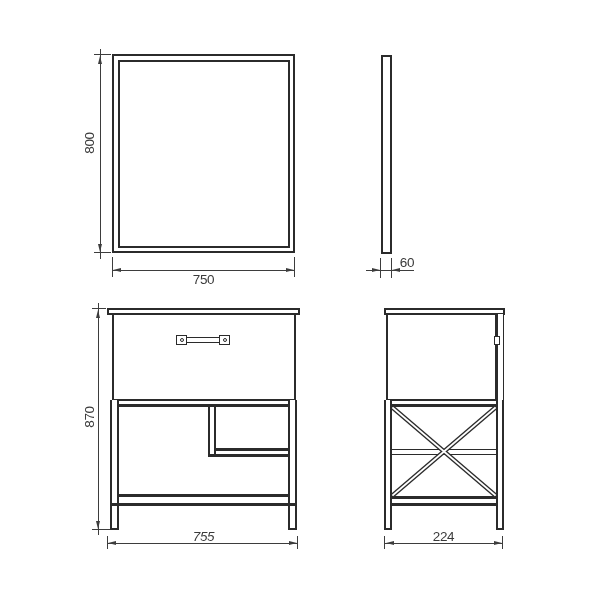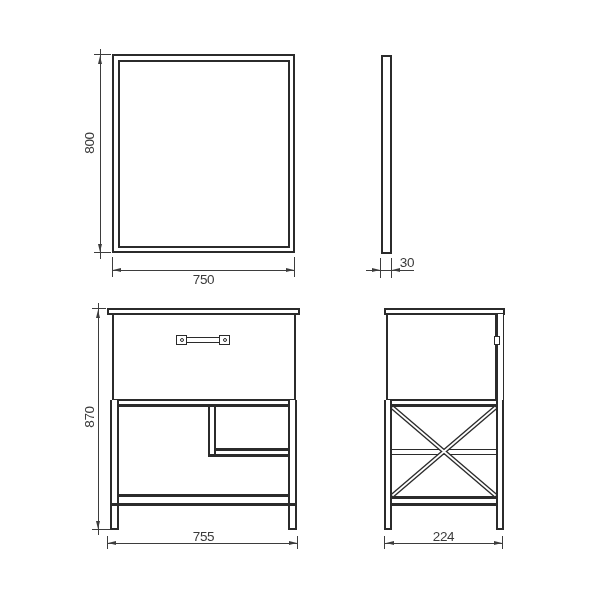--- a/index.html
+++ b/index.html
@@ -63,21 +63,21 @@
 
   <div>
     <div class="bx" style="left:381px;top:55px;width:11px;height:199px;"></div>
 
     <div>
       <div class="dln" style="left:380px;top:258px;width:1.2px;height:20px;"></div>
       <div class="dln" style="left:390.5px;top:258px;width:1.2px;height:20px;"></div>
       <div class="dln" style="left:366px;top:269.5px;width:48px;height:1.2px;"></div>
       <div class="arr arr-right" style="left:372px;top:267.6px;"></div>
       <div class="arr arr-left" style="left:392px;top:267.6px;"></div>
-      <div class="dt" style="left:395px;top:256px;width:24px;height:13px;">30</div>
+      <div class="dt" style="left:395px;top:256px;width:24px;height:13px;">60</div>
     </div>
   </div>
 
   <div>
     <div class="bx" style="left:107px;top:308px;width:193px;height:6.5px;"></div>
     <div class="bx" style="left:112px;top:313px;width:184px;height:88px;border-width:2.2px;"></div>
 
     <div>
       <div class="rail2" style="left:186px;top:336.5px;width:34px;height:6.5px;border-top-width:1.3px;border-bottom-width:1.3px;"></div>
       <div class="plate" style="left:176px;top:334.5px;width:11px;height:10px;">
@@ -105,21 +105,21 @@
       <div class="arr arr-down" style="left:95.7px;top:521px;"></div>
       <div class="dt rot" style="left:75px;top:400px;width:28px;height:34px;">870</div>
     </div>
 
     <div>
       <div class="dln" style="left:107px;top:536px;width:1.2px;height:13px;"></div>
       <div class="dln" style="left:297px;top:536px;width:1.2px;height:13px;"></div>
       <div class="dln" style="left:107px;top:542.5px;width:191px;height:1.2px;"></div>
       <div class="arr arr-left" style="left:108px;top:540.6px;"></div>
       <div class="arr arr-right" style="left:289px;top:540.6px;"></div>
-      <div class="dt" style="left:183px;top:529px;width:41px;height:14px;">755</div>
+      <div class="dt" style="left:183px;top:529px;width:41px;height:14px;font-style:italic;">755</div>
     </div>
   </div>
 
   <div>
     <div class="bx" style="left:384px;top:308px;width:121px;height:6.5px;"></div>
     <div class="bx" style="left:386px;top:313px;width:111px;height:88px;border-width:2.2px;"></div>
     <div class="bx" style="left:497px;top:313px;width:7px;height:88px;border-width:1.8px;"></div>
     <div class="bx" style="left:494px;top:336px;width:6px;height:9px;border-width:1.5px;"></div>
 
     <div class="leg" style="left:384px;top:400px;width:8px;height:130px;"></div>

